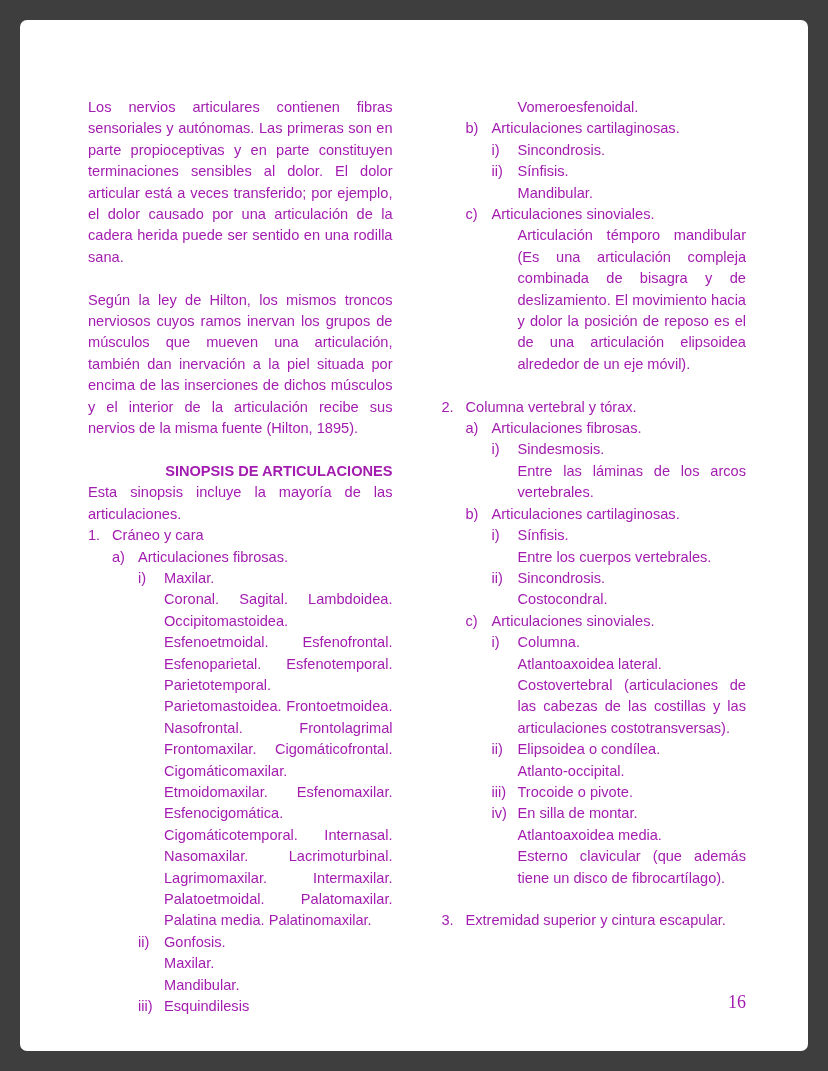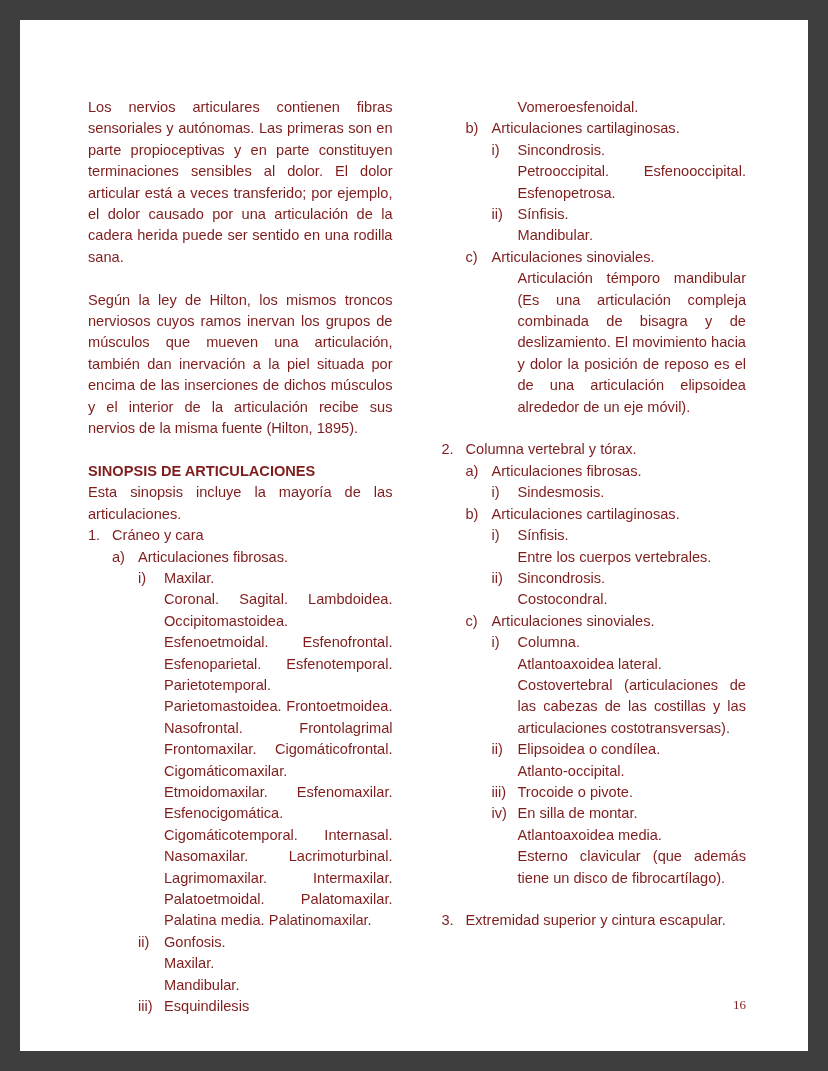--- a/index.html
+++ b/index.html
@@ -7,51 +7,52 @@
   body {
     background: #3e3e3e;
     font-family: "Liberation Sans", "DejaVu Sans", sans-serif;
     position: relative;
   }
   .paper {
     position: absolute;
     left: 20px; top: 20px;
     width: 788px; height: 1031px;
     background: #ffffff;
-    color: #7f1d1d;
+    color: #a21caf;
+    border-radius: 7px;
   }
   .content {
     position: absolute;
     left: 68px; right: 62px; top: 77px;
     display: flex;
     gap: 49px;
   }
   .col {
     flex: 1;
     min-width: 0;
     font-size: 14.6px;
     line-height: 21.4px;
   }
   .p { text-align: justify; }
-  .h { font-weight: bold; text-align: left; }
+  .h { font-weight: bold; text-align: right; }
   .mb { margin-bottom: 21.4px; }
   .mt { margin-top: 21.4px; }
   .item { position: relative; text-align: justify; }
   .l1 { padding-left: 24px; }
   .l2 { padding-left: 50px; }
   .l3 { padding-left: 76px; }
   .l4 { padding-left: 76px; }
   .item .marker { position: absolute; left: 0; top: 0; }
   .l2 .marker { left: 24px; }
   .l3 .marker { left: 50px; }
   .pagenum {
     position: absolute;
     right: 62px; bottom: 38px;
     font-family: "Liberation Serif", "DejaVu Serif", serif;
-    font-size: 13px;
+    font-size: 18px;
   }
 </style>
 </head>
 <body>
 
 <div class="paper">
   <div class="content">
 
     <div class="col">
       <div class="p mb">Los nervios articulares contienen fibras sensoriales y autónomas. Las primeras son en parte propioceptivas y en parte constituyen terminaciones sensibles al dolor. El dolor articular está a veces transferido; por ejemplo, el dolor causado por una articulación de la cadera herida puede ser sentido en una rodilla sana.</div>
@@ -87,21 +88,20 @@
     <div class="col">
       <div class="item l4">Vomeroesfenoidal.</div>
       <div class="item l2">
         <span class="marker">b)</span>
         <span>Articulaciones cartilaginosas.</span>
       </div>
       <div class="item l3">
         <span class="marker">i)</span>
         <span>Sincondrosis.</span>
       </div>
-      <div class="item l4">Petrooccipital. Esfenooccipital. Esfenopetrosa.</div>
       <div class="item l3">
         <span class="marker">ii)</span>
         <span>Sínfisis.</span>
       </div>
       <div class="item l4">Mandibular.</div>
       <div class="item l2">
         <span class="marker">c)</span>
         <span>Articulaciones sinoviales.</span>
       </div>
       <div class="item l4">Articulación témporo mandibular (Es una articulación compleja combinada de bisagra y de deslizamiento. El movimiento hacia y dolor la posición de reposo es el de una articulación elipsoidea alrededor de un eje móvil).</div>
@@ -111,20 +111,21 @@
         <span>Columna vertebral y tórax.</span>
       </div>
       <div class="item l2">
         <span class="marker">a)</span>
         <span>Articulaciones fibrosas.</span>
       </div>
       <div class="item l3">
         <span class="marker">i)</span>
         <span>Sindesmosis.</span>
       </div>
+      <div class="item l4">Entre las láminas de los arcos vertebrales.</div>
       <div class="item l2">
         <span class="marker">b)</span>
         <span>Articulaciones cartilaginosas.</span>
       </div>
       <div class="item l3">
         <span class="marker">i)</span>
         <span>Sínfisis.</span>
       </div>
       <div class="item l4">Entre los cuerpos vertebrales.</div>
       <div class="item l3">

